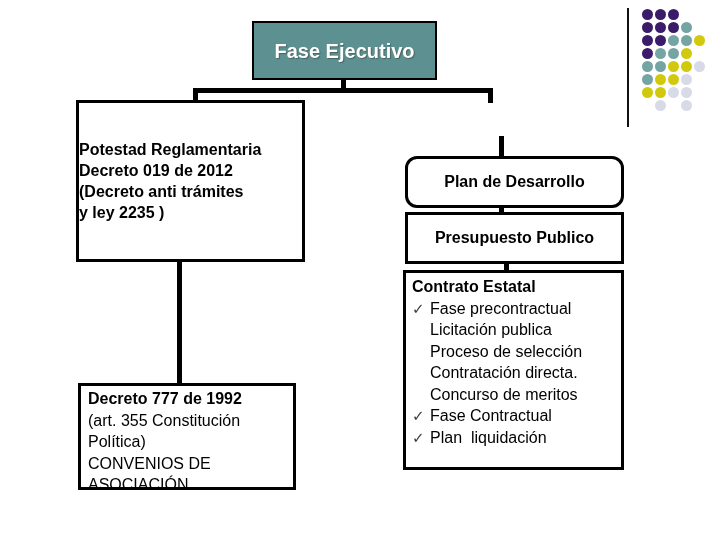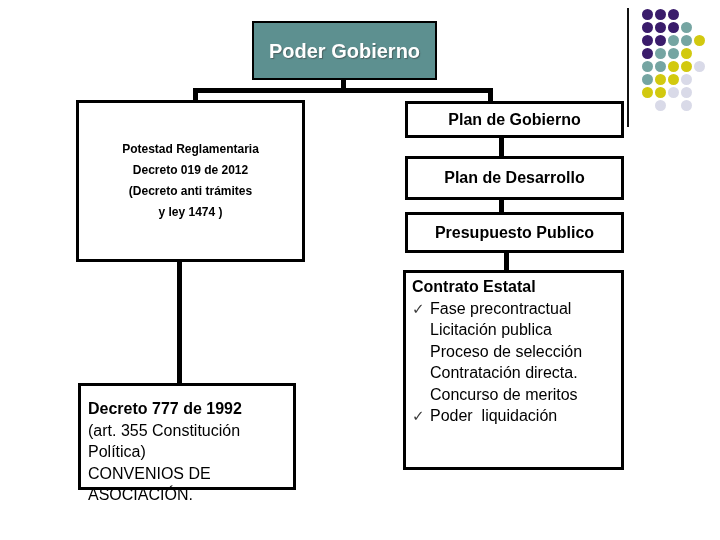--- a/index.html
+++ b/index.html
@@ -14,37 +14,37 @@
     background:#5d9090;border:2px solid #000;
     display:flex;align-items:center;justify-content:center;text-align:center;
     color:#fff;font-weight:bold;font-size:20px;line-height:26px;
     text-shadow:1px 1px 1px rgba(60,60,60,.55);
   }
   
   .node{background:#fff;border:3px solid #000;}
   #potestad-box{
     left:76px;top:100px;width:229px;height:162px;
     display:flex;flex-direction:column;justify-content:center;
-    text-align:center;font-weight:bold;font-size:12px;line-height:21px;
+    text-align:left;font-weight:bold;font-size:16px;line-height:21px;
   }
   .plan-box{
     left:405px;width:219px;
     display:flex;align-items:center;justify-content:center;
     font-weight:bold;font-size:16px;text-align:center;
   }
   #plan-gobierno{top:101px;height:37px;}
-  #plan-desarrollo{top:156px;height:44px;}
-  #presupuesto{top:212px;height:41px;}
+  #plan-desarrollo{top:156px;height:52px;border-radius:12px;}
+  #presupuesto{top:212px;height:52px;}
   #contrato-box{
     left:403px;top:270px;width:221px;height:200px;
     padding:3px 4px 0 6px;font-size:16px;line-height:21.5px;
   }
   #decreto-box{
     left:78px;top:383px;width:218px;height:107px;
-    padding:12px 4px 0 7px;font-size:16px;line-height:21.5px;
+    padding:2px 4px 0 7px;font-size:16px;line-height:21.5px;
   }
   .line{white-space:pre;}
   .line.bold{font-weight:bold;}
   .line.indent{padding-left:18px;}
   .check{display:inline-block;width:18px;color:#3c3c3c;font-size:15px;}
   
   .conn{background:#000;}
   #conn-title-stub{left:341px;top:79px;width:5px;height:11px;}
   #conn-bracket{left:193px;top:88px;width:300px;height:5px;}
   #conn-drop-left{left:193px;top:88px;width:5px;height:14px;}
@@ -101,51 +101,49 @@
   <div id="conn-title-stub" class="abs conn"></div>
   <div id="conn-bracket" class="abs conn"></div>
   <div id="conn-drop-left" class="abs conn"></div>
   <div id="conn-drop-right" class="abs conn"></div>
   <div id="conn-gob-des" class="abs conn"></div>
   <div id="conn-des-pre" class="abs conn"></div>
   <div id="conn-pre-con" class="abs conn"></div>
   <div id="conn-pot-dec" class="abs conn"></div>
 
   <div id="title-box" class="abs">
-    <span>Poder Gobierno</span>
+    <span>Fase Ejecutivo</span>
   </div>
 
   <div id="potestad-box" class="abs node">
       <div class="line"><span>Potestad Reglamentaria</span></div>
       <div class="line"><span>Decreto 019 de 2012</span></div>
       <div class="line"><span>(Decreto anti trámites</span></div>
-      <div class="line"><span>y ley 1474 )</span></div>
+      <div class="line"><span>y ley 2235 )</span></div>
     </div>
 
   <div id="decreto-box" class="abs node">
       <div class="line bold"><span>Decreto 777 de 1992</span></div>
       <div class="line"><span>(art. 355 Constitución</span></div>
       <div class="line"><span>Política)</span></div>
       <div class="line"><span>CONVENIOS DE</span></div>
       <div class="line"><span>ASOCIACIÓN.</span></div>
     </div>
 
-  <div id="plan-gobierno" class="abs node plan-box">
-    <span>Plan de Gobierno</span>
-  </div>
   <div id="plan-desarrollo" class="abs node plan-box">
     <span>Plan de Desarrollo</span>
   </div>
   <div id="presupuesto" class="abs node plan-box">
     <span>Presupuesto Publico</span>
   </div>
 
   <div id="contrato-box" class="abs node">
       <div class="line bold"><span>Contrato Estatal</span></div>
       <div class="line"><span class="check">✓</span><span>Fase precontractual</span></div>
       <div class="line indent"><span>Licitación publica</span></div>
       <div class="line indent"><span>Proceso de selección</span></div>
       <div class="line indent"><span>Contratación directa.</span></div>
       <div class="line indent"><span>Concurso de meritos</span></div>
-      <div class="line"><span class="check">✓</span><span>Poder  liquidación</span></div>
+      <div class="line"><span class="check">✓</span><span>Fase Contractual</span></div>
+      <div class="line"><span class="check">✓</span><span>Plan  liquidación</span></div>
     </div>
 
 </div>
 
 </body></html>

